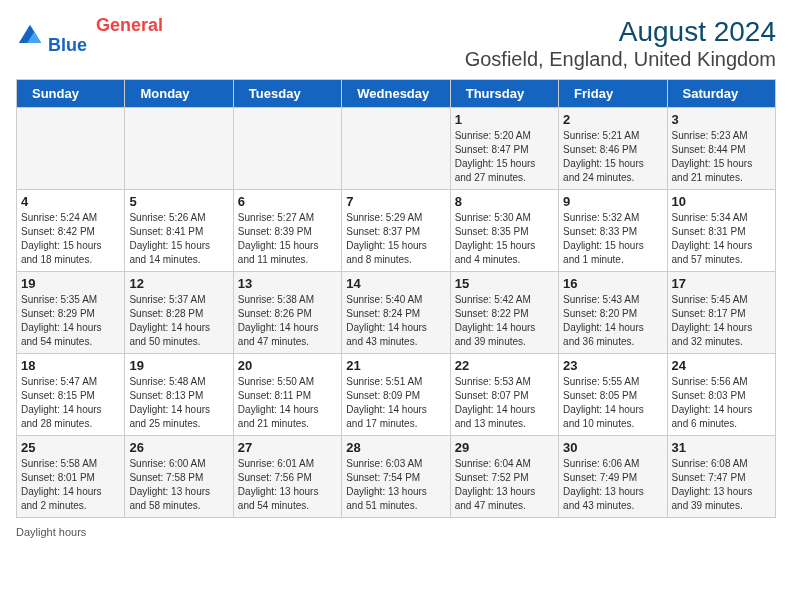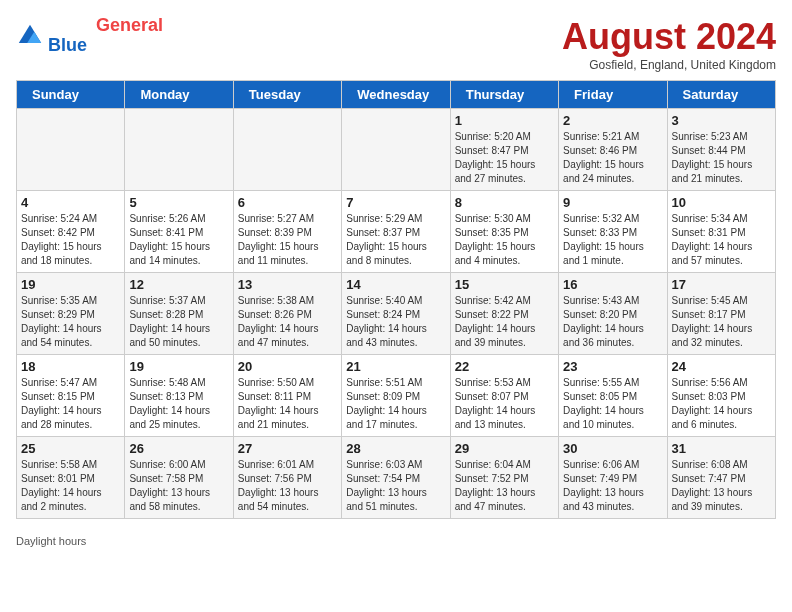--- a/index.html
+++ b/index.html
@@ -29,26 +29,26 @@
     .logo-general { color: #ef4444; margin-left: 48px; }
     .logo-blue { color: #1565c0; }
     .logo-icon {
       width: 28px;
       height: 28px;
     }
     .title-block {
       text-align: right;
     }
     .month-year {
-      font-size: 36px;
-      font-weight: bold;
-      color: #b91c1c;
+      font-size: 28px;
+      font-weight: normal;
+      color: #0c4a6e;
     }
     .location {
-      font-size: 12px;
+      font-size: 20px;
       color: #444;
     }
     table {
       width: 100%;
       border-collapse: collapse;
       font-size: 11px;
     }
     thead tr th {
       background-color: #1565c0;
       color: #fff;
@@ -80,21 +80,21 @@
     tbody tr:nth-child(odd) td {
       background-color: #f5f5f5;
     }
     tbody tr:nth-child(even) td {
       background-color: #fff;
     }
     td.empty {
       background-color: #f5f5f5;
     }
     .footer-note {
-      margin-top: 16px;
+      margin-top: 8px;
       font-size: 11px;
       color: #555;
       text-align: left;
     }
   </style>
 </head>
 <body>
 
 <div class="header">
   <div class="logo">

